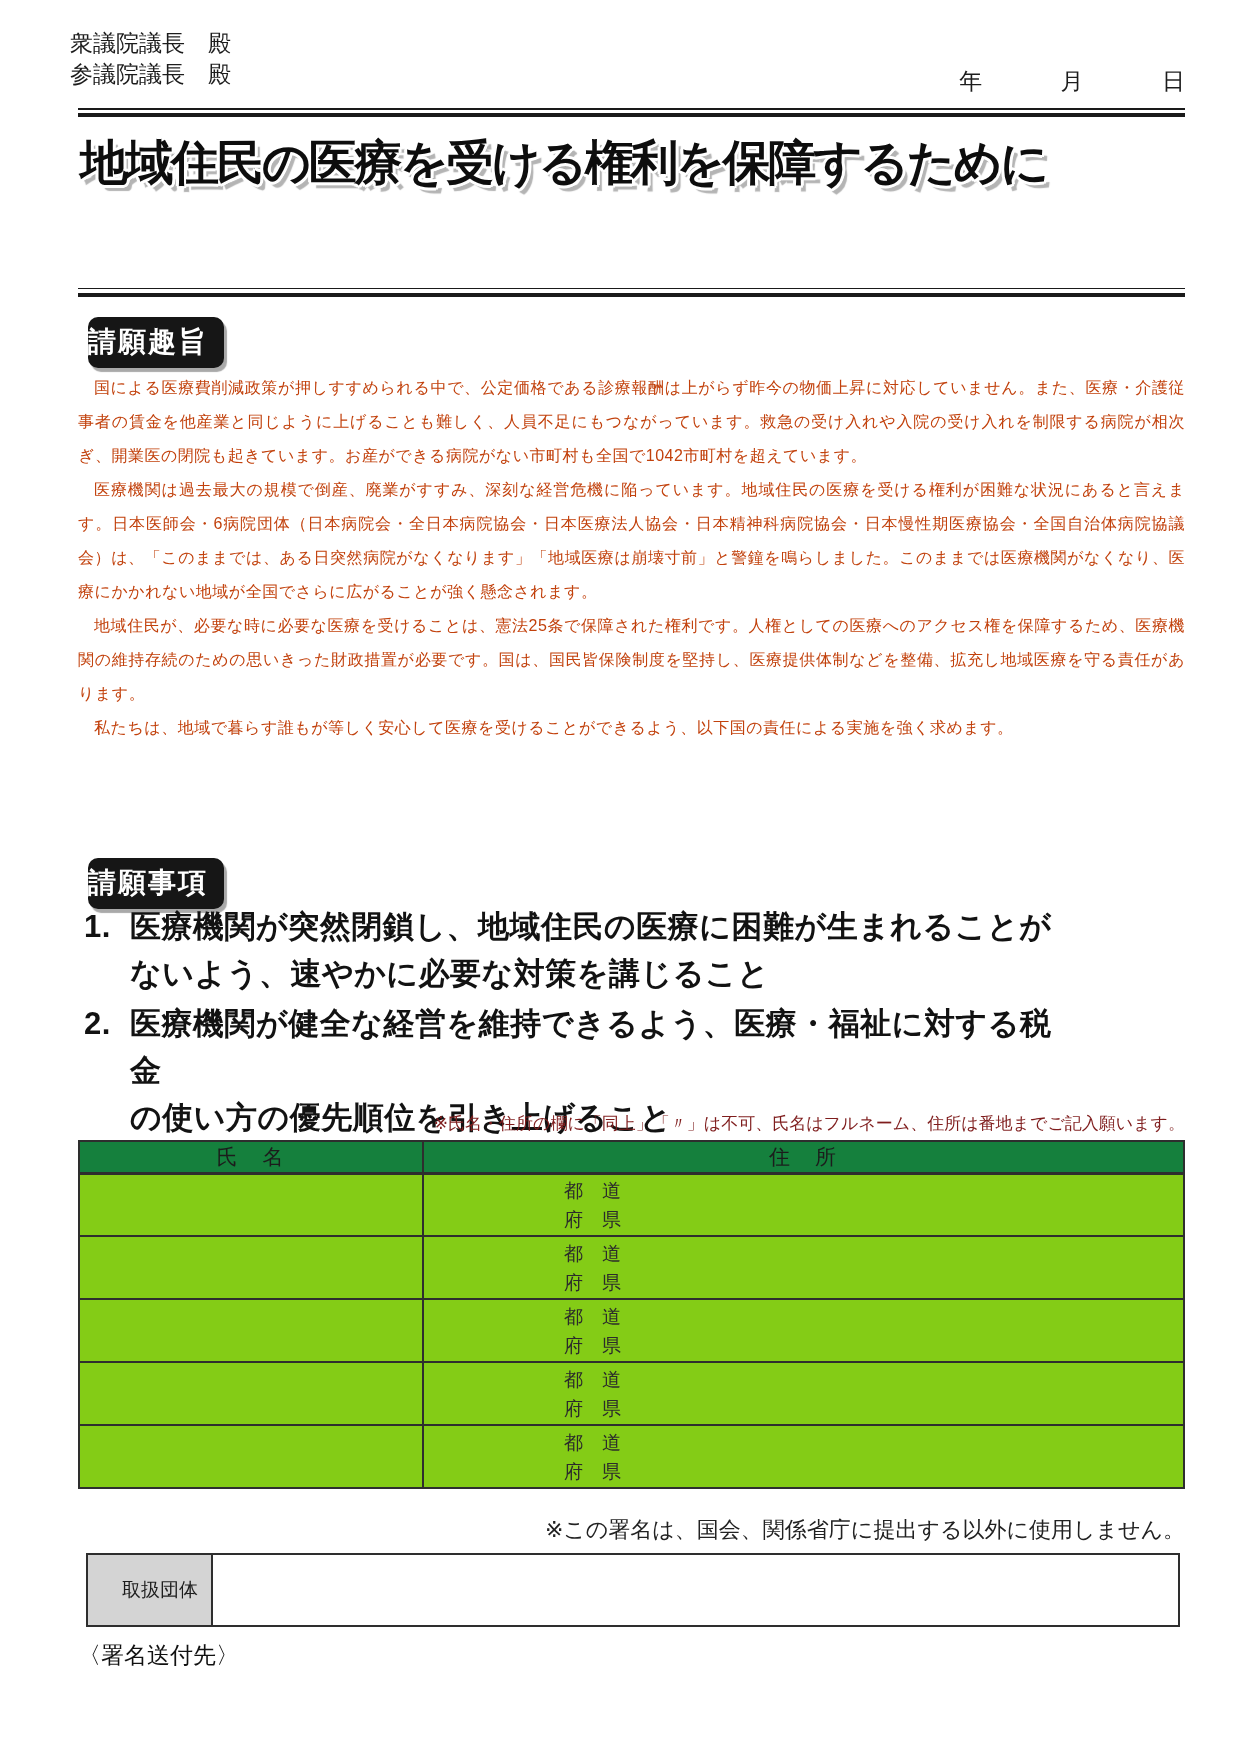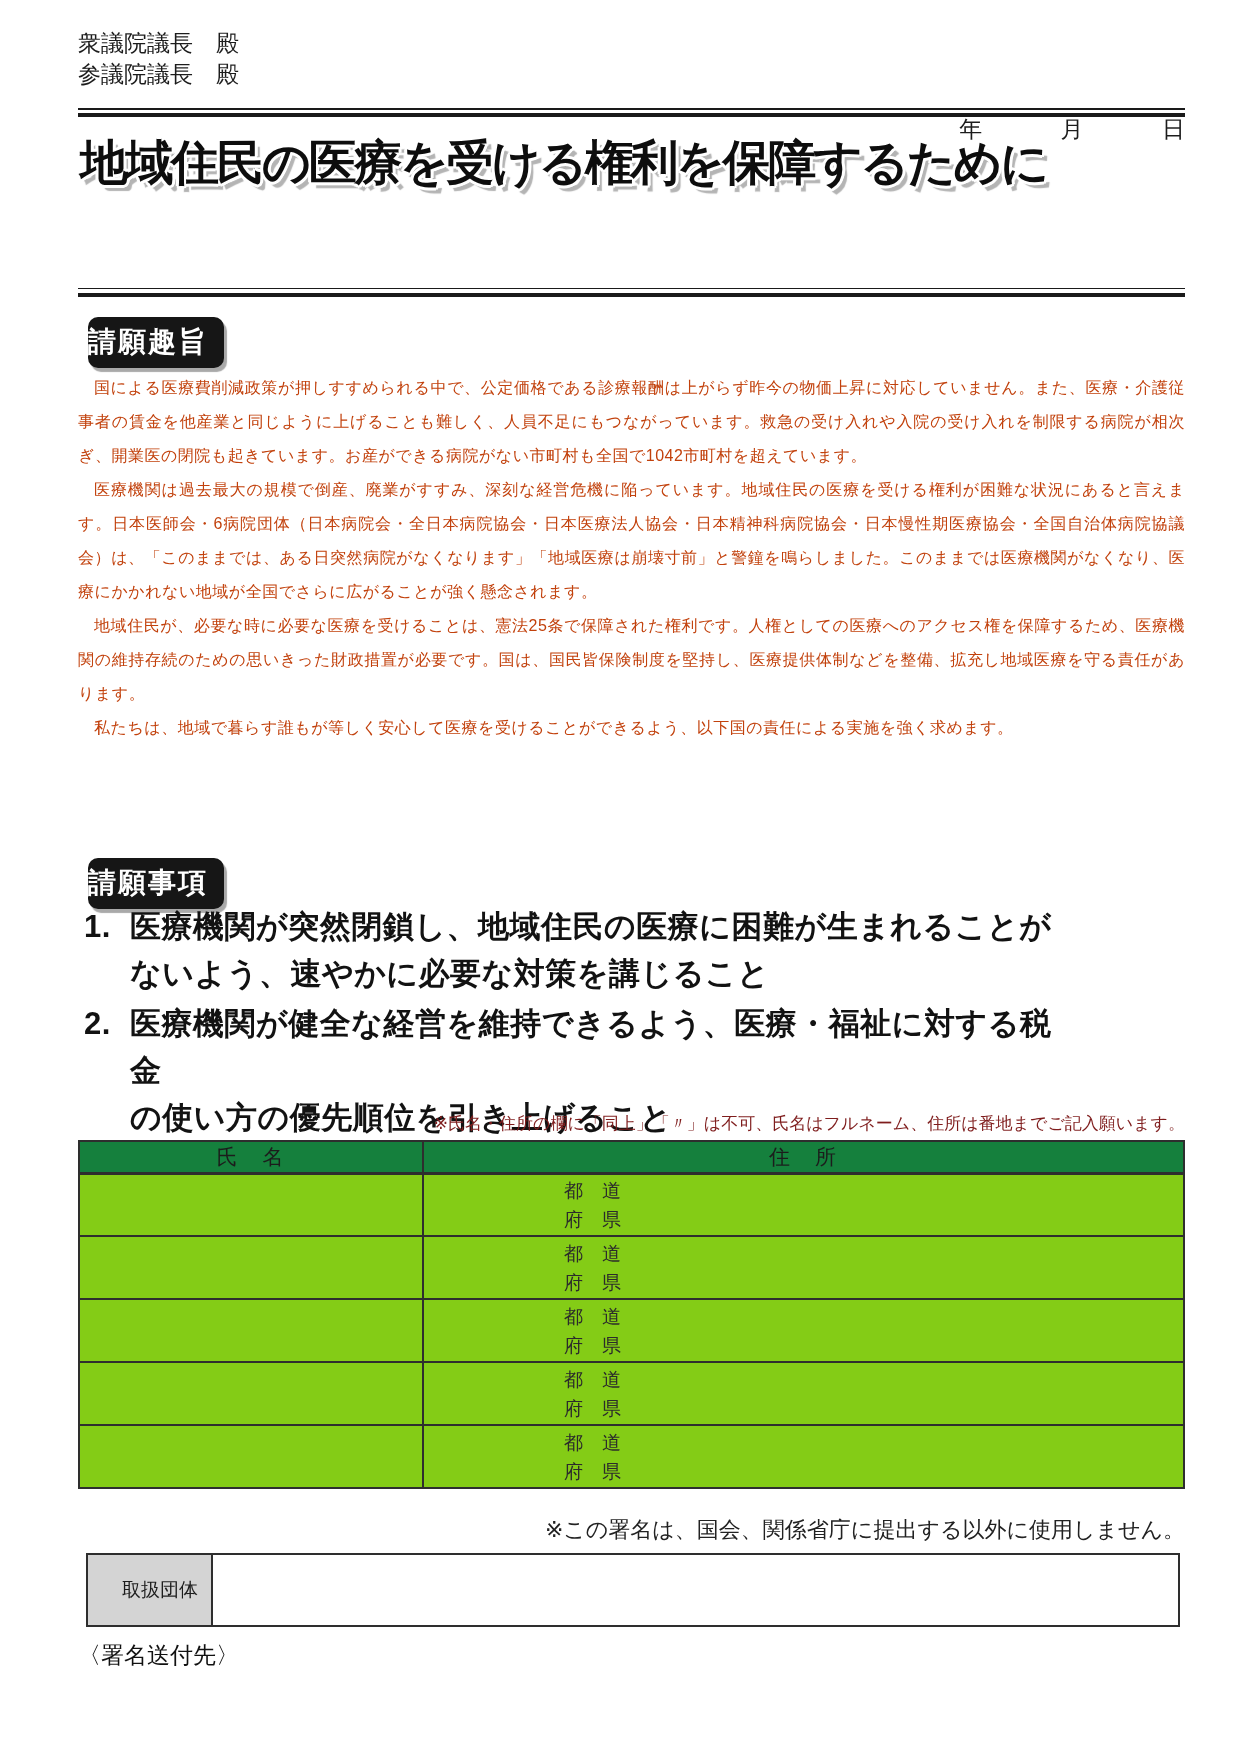--- a/index.html
+++ b/index.html
@@ -11,26 +11,26 @@
   .page {
     position: relative;
     width: 1241px;
     height: 1754px;
     background: #ffffff;
     overflow: hidden;
   }
 
   
   .addressees {
-    position: absolute; left: 78px; top: 28px;
+    position: absolute; left: 70px; top: 28px;
     font-size: 23px; line-height: 31px; color: #1c1c1c;
   }
   .date-line {
     position: absolute; right: 56px; top: 66px;
-    font-size: 23px; color: #1c1c1c; margin-top: 48px;
+    font-size: 23px; color: #1c1c1c;
   }
   .date-line span { margin-left: 72px; }
   .date-line span:first-child { margin-left: 0; }
 
   
   .double-rule {
     position: absolute; left: 78px; width: 1107px; height: 9px;
     border-top: 2px solid #1a1a1a;
     border-bottom: 4px solid #1a1a1a;
   }

